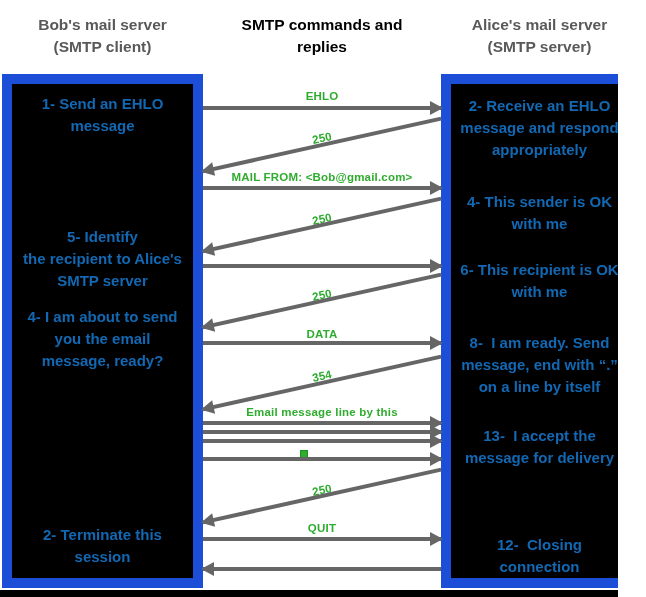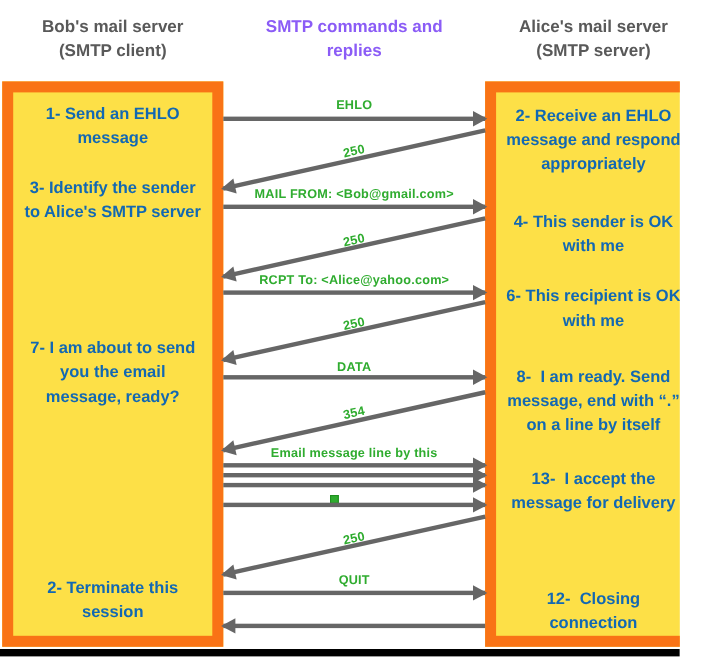--- a/index.html
+++ b/index.html
@@ -6,27 +6,27 @@
   .canvas {
     position:relative; width:618px; height:597px; background:#ffffff;
     font-family:"Liberation Sans", sans-serif; overflow:hidden;
   }
   
   .hdr {
     position:absolute; top:14px; text-align:center; font-weight:bold;
     font-size:15.5px; line-height:22px; color:#595959; white-space:pre;
   }
   .hdr.left  { left:2px;   width:201px; }
-  .hdr.mid   { left:222px; width:200px; color:#8b5cf6; }
+  .hdr.mid   { left:222px; width:200px; color:#000000; }
   .hdr.right { left:441px; width:197px; }
 
   
   .box {
-    position:absolute; top:74px; height:514px; background:#fde047;
-    border:10px solid #f97316; box-sizing:border-box;
+    position:absolute; top:74px; height:514px; background:#000000;
+    border:10px solid #1d4ed8; box-sizing:border-box;
   }
   .client-box { left:2px;   width:201px; }
   .server-box { left:441px; width:197px; }
   .step {
     position:absolute; left:-7px; width:calc(100% + 14px); text-align:center;
     color:#1268b3; font-weight:bold; font-size:15px; line-height:22px;
     white-space:pre;
   }
   .client-box .s1  { top:9px; }
   .client-box .s3  { top:76px; }
@@ -80,23 +80,24 @@
   <div class="hdr left">Bob's mail server
 (SMTP client)</div>
   <div class="hdr mid">SMTP commands and
 replies</div>
   <div class="hdr right">Alice's mail server
 (SMTP server)</div>
 
   <div class="box client-box">
     <div class="step s1">1- Send an EHLO
 message</div>
-    <div class="step s3">3- Identify the sender
-to Alice's SMTP server</div>
-    <div class="step s7">7- I am about to send
+    <div class="step s5">5- Identify
+the recipient to Alice's
+SMTP server</div>
+    <div class="step s7">4- I am about to send
 you the email
 message, ready?</div>
     <div class="step s11">2- Terminate this
 session</div>
   </div>
 
   <div class="box server-box">
     <div class="step s2">2- Receive an EHLO
 message and respond
 appropriately</div>
@@ -120,21 +121,20 @@
 
     <div class="mlabel diag" style="top:132px">250</div>
     <div class="marrow left diag" style="top:143px"></div>
 
     <div class="mlabel" style="top:171px">MAIL FROM: &lt;Bob@gmail.com&gt;</div>
     <div class="marrow right" style="top:186px"></div>
 
     <div class="mlabel diag" style="top:213px">250</div>
     <div class="marrow left diag" style="top:223px"></div>
 
-    <div class="mlabel" style="top:249px">RCPT To: &lt;Alice@yahoo.com&gt;</div>
     <div class="marrow right" style="top:264px"></div>
 
     <div class="mlabel diag" style="top:289px">250</div>
     <div class="marrow left diag" style="top:299px"></div>
 
     <div class="mlabel" style="top:328px">DATA</div>
     <div class="marrow right" style="top:341px"></div>
 
     <div class="mlabel diag" style="top:370px">354</div>
     <div class="marrow left diag" style="top:381px"></div>

